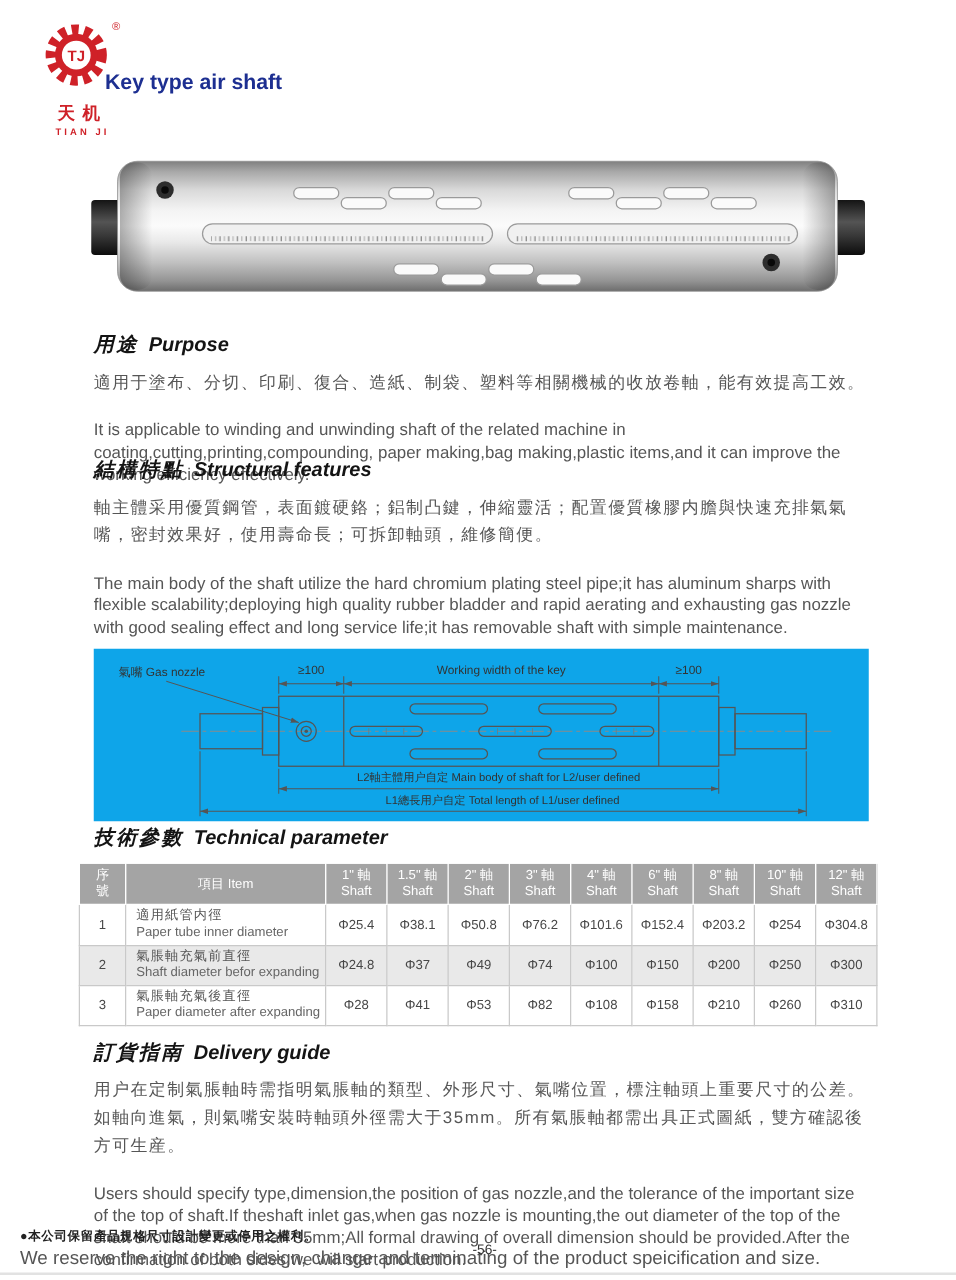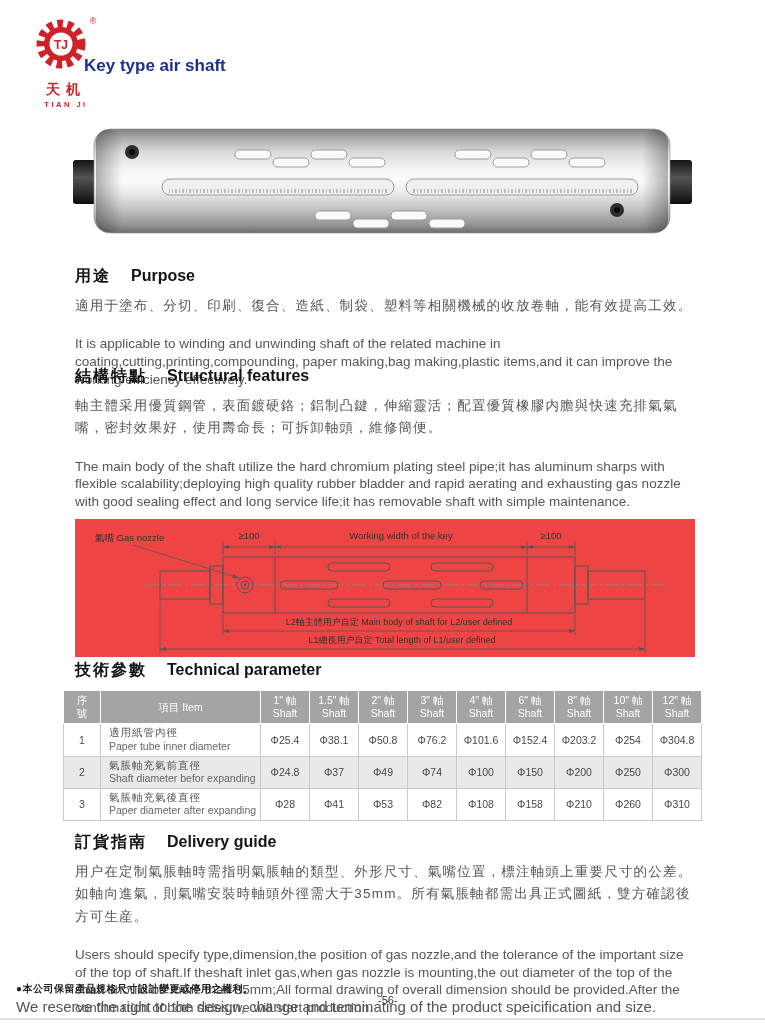--- a/index.html
+++ b/index.html
@@ -11,27 +11,27 @@
   .logo{position:absolute;left:20px;top:14px;width:92px;text-align:center;}
   .logo .zh{color:#cf2128;font-weight:bold;font-size:14px;letter-spacing:6px;margin-top:1px;}
   .logo .en{color:#cf2128;font-size:7.5px;letter-spacing:2.5px;font-weight:bold;margin-top:1px;}
   .titlebar{position:absolute;left:84px;top:56px;display:flex;align-items:baseline;gap:16px;}
   .titlebar .t-zh{font-size:27px;font-weight:bold;color:#1d2f91;letter-spacing:2px;}
   .titlebar .t-en{font-size:17px;font-weight:600;color:#1d2f91;}
   
   .photo{position:absolute;left:70px;top:124px;width:625px;height:114px;}
   
   .sec{position:absolute;left:75px;width:618px;}
-  .sec-h{display:flex;align-items:baseline;gap:20px;margin-bottom:8px;}
+  .sec-h{display:flex;align-items:baseline;gap:8px;margin-bottom:8px;font-style:italic;}
   .sec-h .h-zh{font-size:16px;font-weight:bold;color:#141414;letter-spacing:2px;}
   .sec-h .h-en{font-size:16px;font-weight:bold;color:#141414;}
   .p-zh{font-size:13.5px;color:#565656;letter-spacing:1.2px;line-height:1.65;}
   .p-en{font-size:13.5px;color:#565656;line-height:1.32;margin-top:18px;}
   
-  .drawbox{position:absolute;left:75px;top:519px;width:620px;height:138px;background:#ef4444;}
+  .drawbox{position:absolute;left:75px;top:519px;width:620px;height:138px;background:#0ea5e9;}
   
   .ptable{position:absolute;left:63px;top:690px;width:638px;border-collapse:collapse;table-layout:fixed;}
   .ptable th{background:#a4a4a4;color:#fff;font-weight:normal;font-size:10.5px;
     border:1px solid #fff;padding:3px 1px;line-height:1.25;}
   .ptable td{border:1px solid #c9c9c9;font-size:10.5px;color:#474747;padding:2px 1px;
     text-align:center;height:27px;}
   .ptable td.item{text-align:left;padding-left:8px;line-height:1.3;}
   .ptable td.item .i-zh{display:block;color:#555;letter-spacing:1px;font-size:10.5px;}
   .ptable td.item .i-en{display:block;color:#666;font-size:10.5px;}
   .ptable tr.shade td{background:#e9e9e9;}

